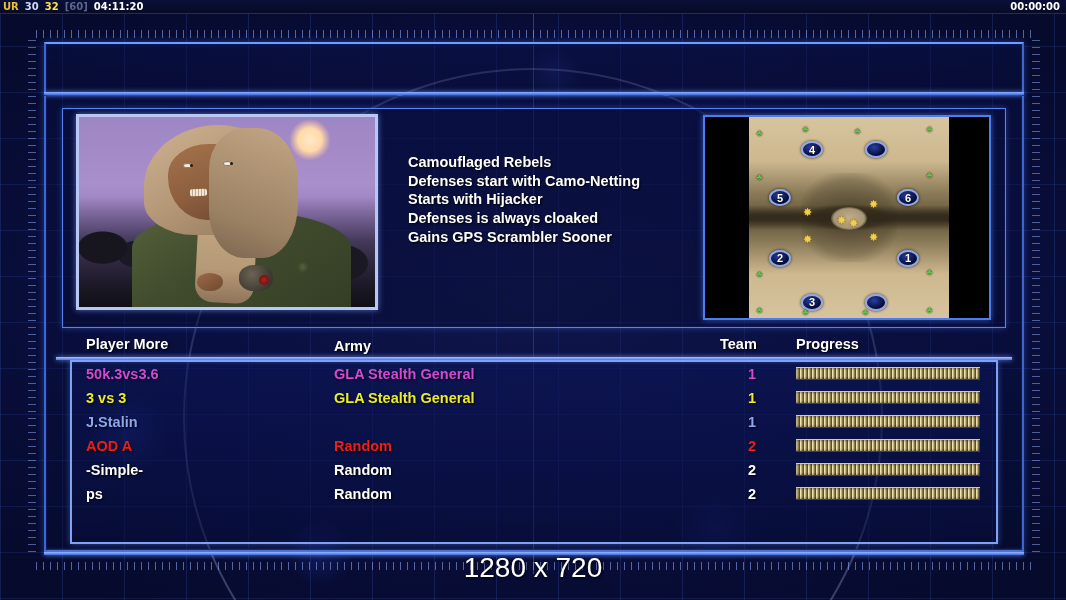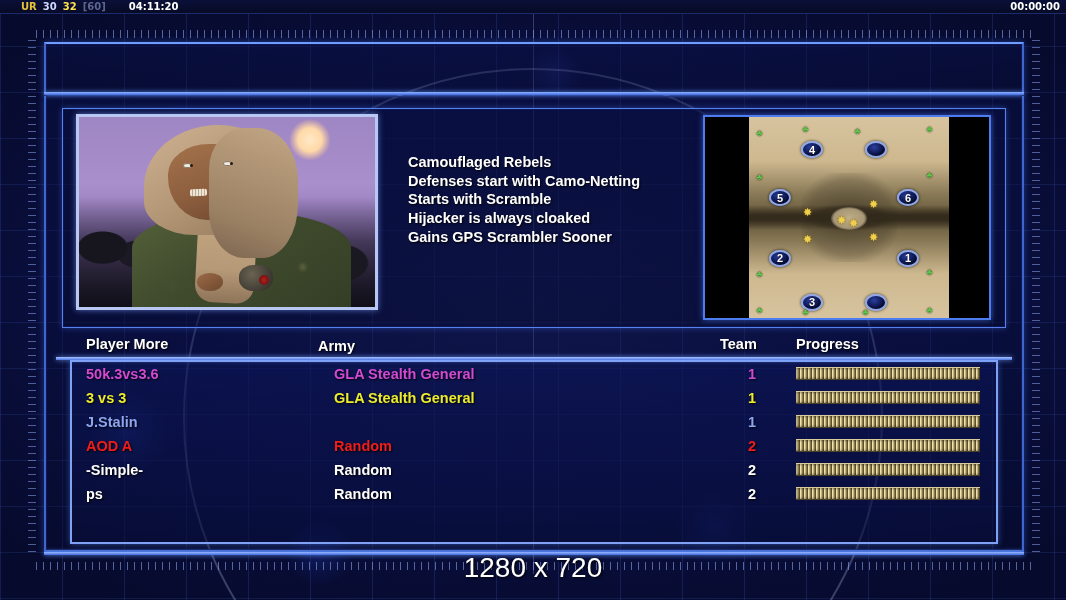--- a/index.html
+++ b/index.html
@@ -53,25 +53,25 @@
   
   #topbar {
     position:absolute; left:0; top:0; width:1066px; height:14px;
     background:linear-gradient(to bottom,#0a0f38,#070b26);
     border-bottom:1px solid #1d2a6e;
     display:flex; align-items:center;
     font-family:"DejaVu Sans", sans-serif;
     font-size:10px; font-weight:bold; z-index:40;
   }
   #topbar .seg { padding:0 3px; line-height:14px; }
-  .s-ur { color:#e8c23a;margin-left:18px; }
+  .s-ur { color:#e8c23a; }
   .s-a  { color:#cfd8ff; }
   .s-b  { color:#ffe24a; }
   .s-c  { color:#5c6690; }
-  .s-t  { color:#ffffff;margin-left:17px; }
+  .s-t  { color:#ffffff; }
   #topbar .spacer { flex:1; }
   #topbar .right { color:#ffffff; padding-right:6px; }
 
   
   .ruler { position:absolute; pointer-events:none; z-index:5; }
   .ruler-h {
     height:8px;
     background-image:repeating-linear-gradient(to right,
       rgba(150,175,255,.55) 0 1px, transparent 1px 7px);
   }
@@ -289,21 +289,21 @@
   #table-head {
     position:absolute; left:62px; top:336px; width:944px; height:20px;
     z-index:10;
   }
   #table-head .th {
     position:absolute; color:#ffffff; font-size:14.5px; font-weight:bold;
     text-shadow:1px 1px 2px rgba(0,0,0,.9);
     white-space:nowrap;
   }
   #th-name { left:24px; top:0; }
-  #th-army { left:256px; top:2px; }
+  #th-army { left:272px; top:2px; }
   #th-team { left:658px; top:0; }
   #th-prog { left:734px; top:0; }
 
   #table-rule {
     position:absolute; left:56px; top:357px; width:956px; height:3px;
     background:linear-gradient(to bottom,#a9c3ff,#4f77e4);
     box-shadow:0 0 5px rgba(120,165,255,.8);
     z-index:11;
   }
 
@@ -393,22 +393,22 @@
       <div class="p-pupil" id="p-pup-r"></div>
       <div id="p-teeth"></div>
       <div id="p-hand"></div>
       <div id="p-canteen"></div>
     </div>
   </div>
 
   <div id="desc">
     <div class="line">Camouflaged Rebels</div>
     <div class="line">Defenses start with Camo-Netting</div>
-    <div class="line">Starts with Scramble</div>
-    <div class="line">Hijacker is always cloaked</div>
+    <div class="line">Starts with Hijacker</div>
+    <div class="line">Defenses is always cloaked</div>
     <div class="line">Gains GPS Scrambler Sooner</div>
   </div>
 
   <div id="map-frame">
     <div id="map-img">
       <div id="map-darkpatch"></div>
       <div id="map-river"></div>
       <div id="map-center"></div>
       <div id="map-markers">
           <div class="map-slot" style="left: 26%; top: 12%;">4</div>

